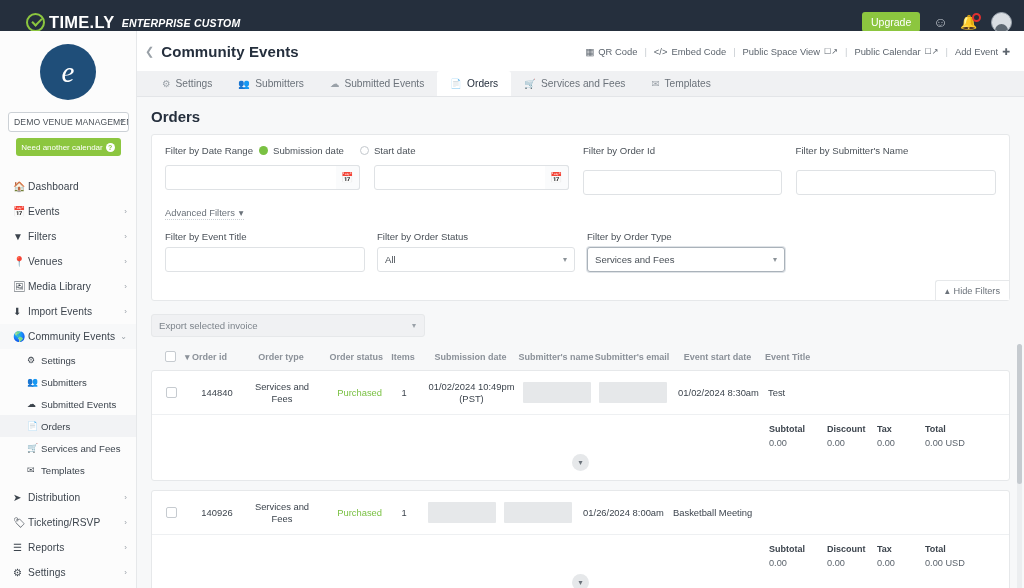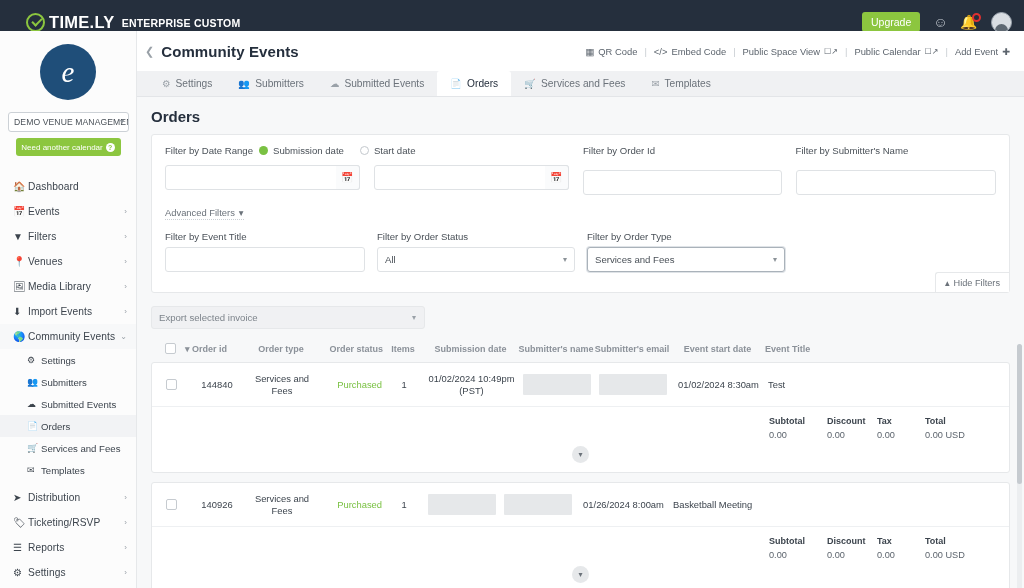--- a/index.html
+++ b/index.html
@@ -28,21 +28,21 @@
   .brand-mark::after {
     content: ""; position: absolute; left: 3.5px; top: 3.5px;
     width: 8px; height: 4px;
     border-left: 2px solid #8cc63f; border-bottom: 2px solid #8cc63f;
     transform: rotate(-45deg);
   }
   .brand-name {
     color: #fff; font-size: 16.5px; font-weight: bold; letter-spacing: .3px;
   }
   .brand-sub {
-    color: #fff; font-size: 10.5px; font-weight: bold;
+    color: #fff; font-size: 10.5px; font-style: italic; font-weight: bold;
     letter-spacing: .2px; margin-left: 3px; margin-top: 2px;
   }
   .topbar-right {
     margin-left: auto; margin-right: 12px;
     display: flex; align-items: center; gap: 13px;
   }
   .upgrade-btn {
     background: #8cc63f; color: #fff; border: none;
     font-family: inherit; font-size: 10.5px;
     padding: 4px 9px; border-radius: 3px; cursor: pointer;
@@ -150,21 +150,21 @@
   }
   .tab.active { background: #fff; color: #252f3d; }
   .tab .t-icon { font-size: 9.5px; color: #9aa1a8; }
 
   
   .content { padding: 11px 14px 0 14px; }
   .h2 { font-size: 15px; font-weight: bold; color: #252f3d; margin-bottom: 9px; }
 
   .filter-card {
     background: #fff; border: 1px solid #e6e8ea; border-radius: 3px;
-    padding: 10px 13px 0 13px; position: relative;
+    padding: 10px 13px 8px 13px; position: relative;
   }
   .f-row { display: flex; }
   .f-label { font-size: 9.6px; color: #4a5158; margin-bottom: 5px; display: block; }
   .radio-wrap { display: flex; align-items: center; gap: 5px; margin-left: 6px; cursor: pointer;}
   .dot { width: 9px; height: 9px; border-radius: 50%; background: #7ac143; }
   .dot.off { background: #fff; border: 1px solid #c3c8cd; }
   .radio-txt { font-size: 9.6px; color: #4a5158; }
 
   .inp {
     height: 25px; border: 1px solid #dfe2e5; border-radius: 3px; background: #fff;

